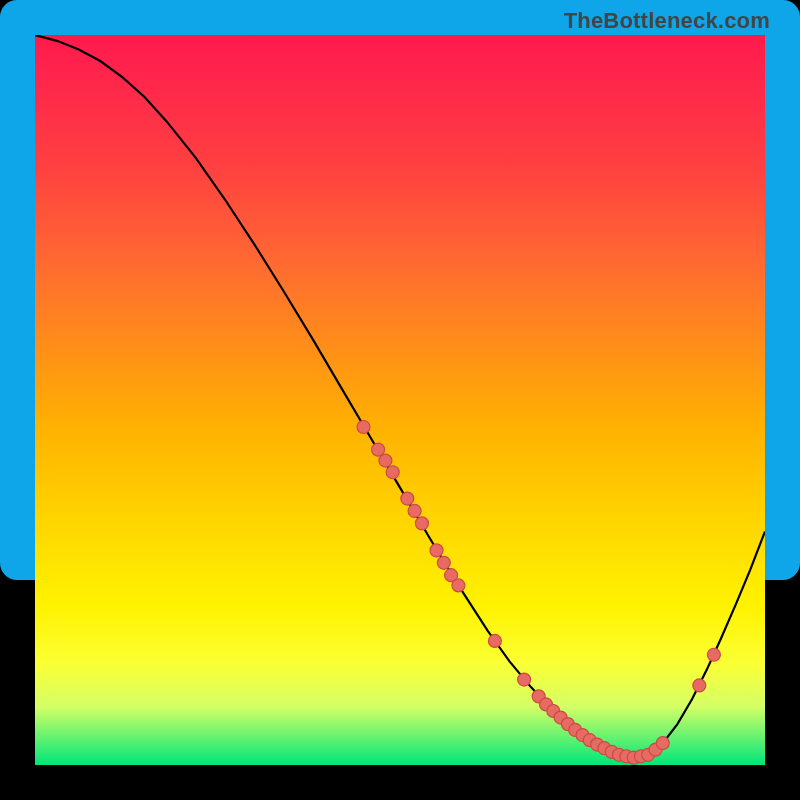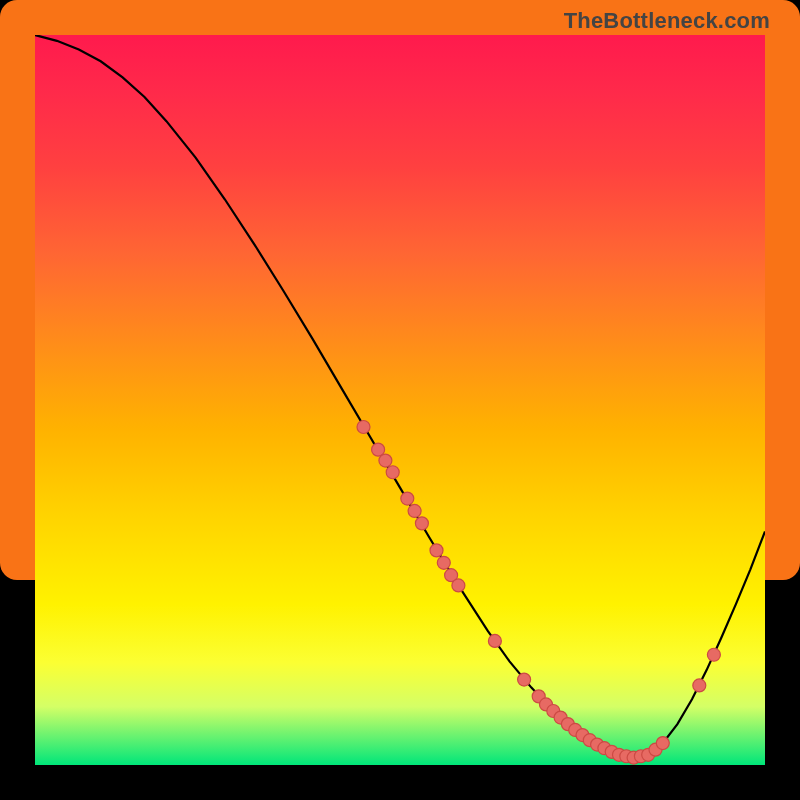--- a/index.html
+++ b/index.html
@@ -1,21 +1,21 @@
 <!DOCTYPE html>
 <html><head>
 <meta charset="utf-8">
 <style>
   * { margin: 0; padding: 0; box-sizing: border-box; }
   html, body { width: 800px; height: 800px; overflow: hidden; background: #000; }
   .container {
     width: 800px;
     height: 580px;
     position: relative;
-    background: #f97316;
+    background: #0ea5e9;
     border-radius: 17px;
   }
   .plot-area {
     position: absolute;
     left: 35px;
     top: 35px;
     width: 730px;
     height: 730px;
   }
   .gradient-bg {

